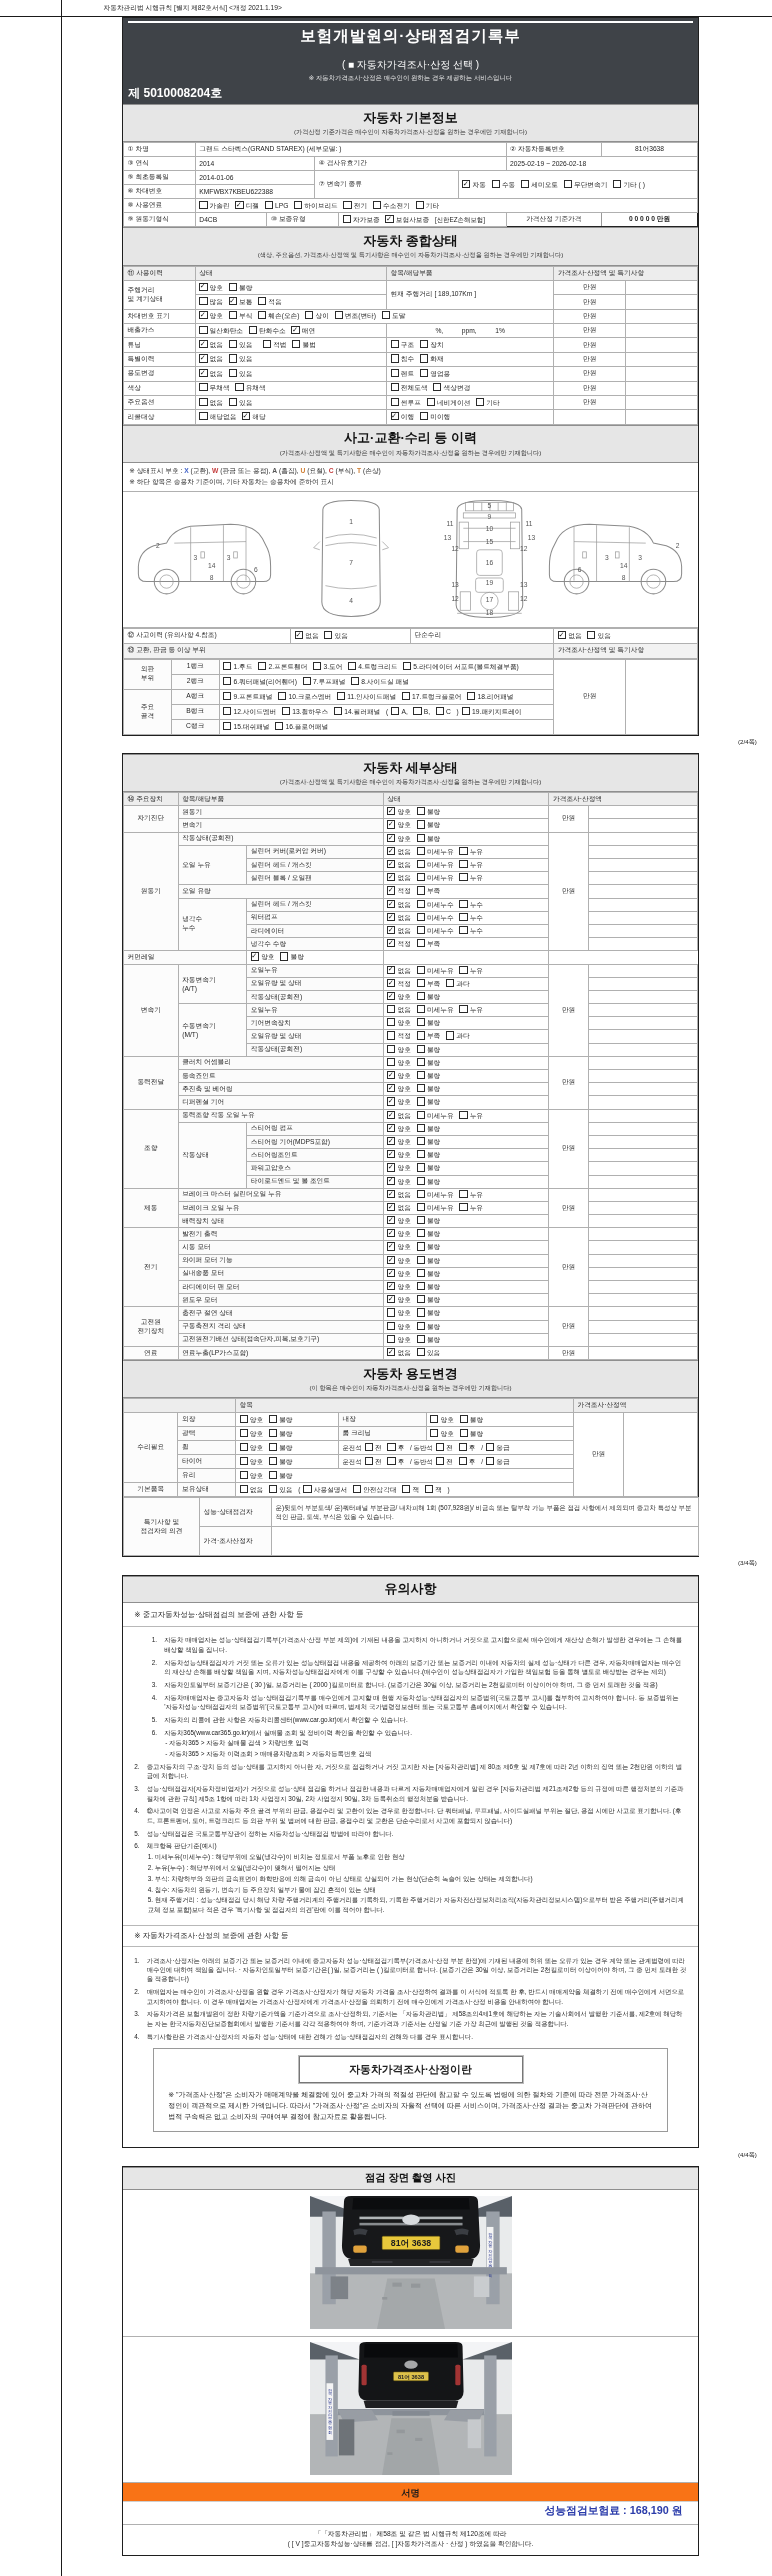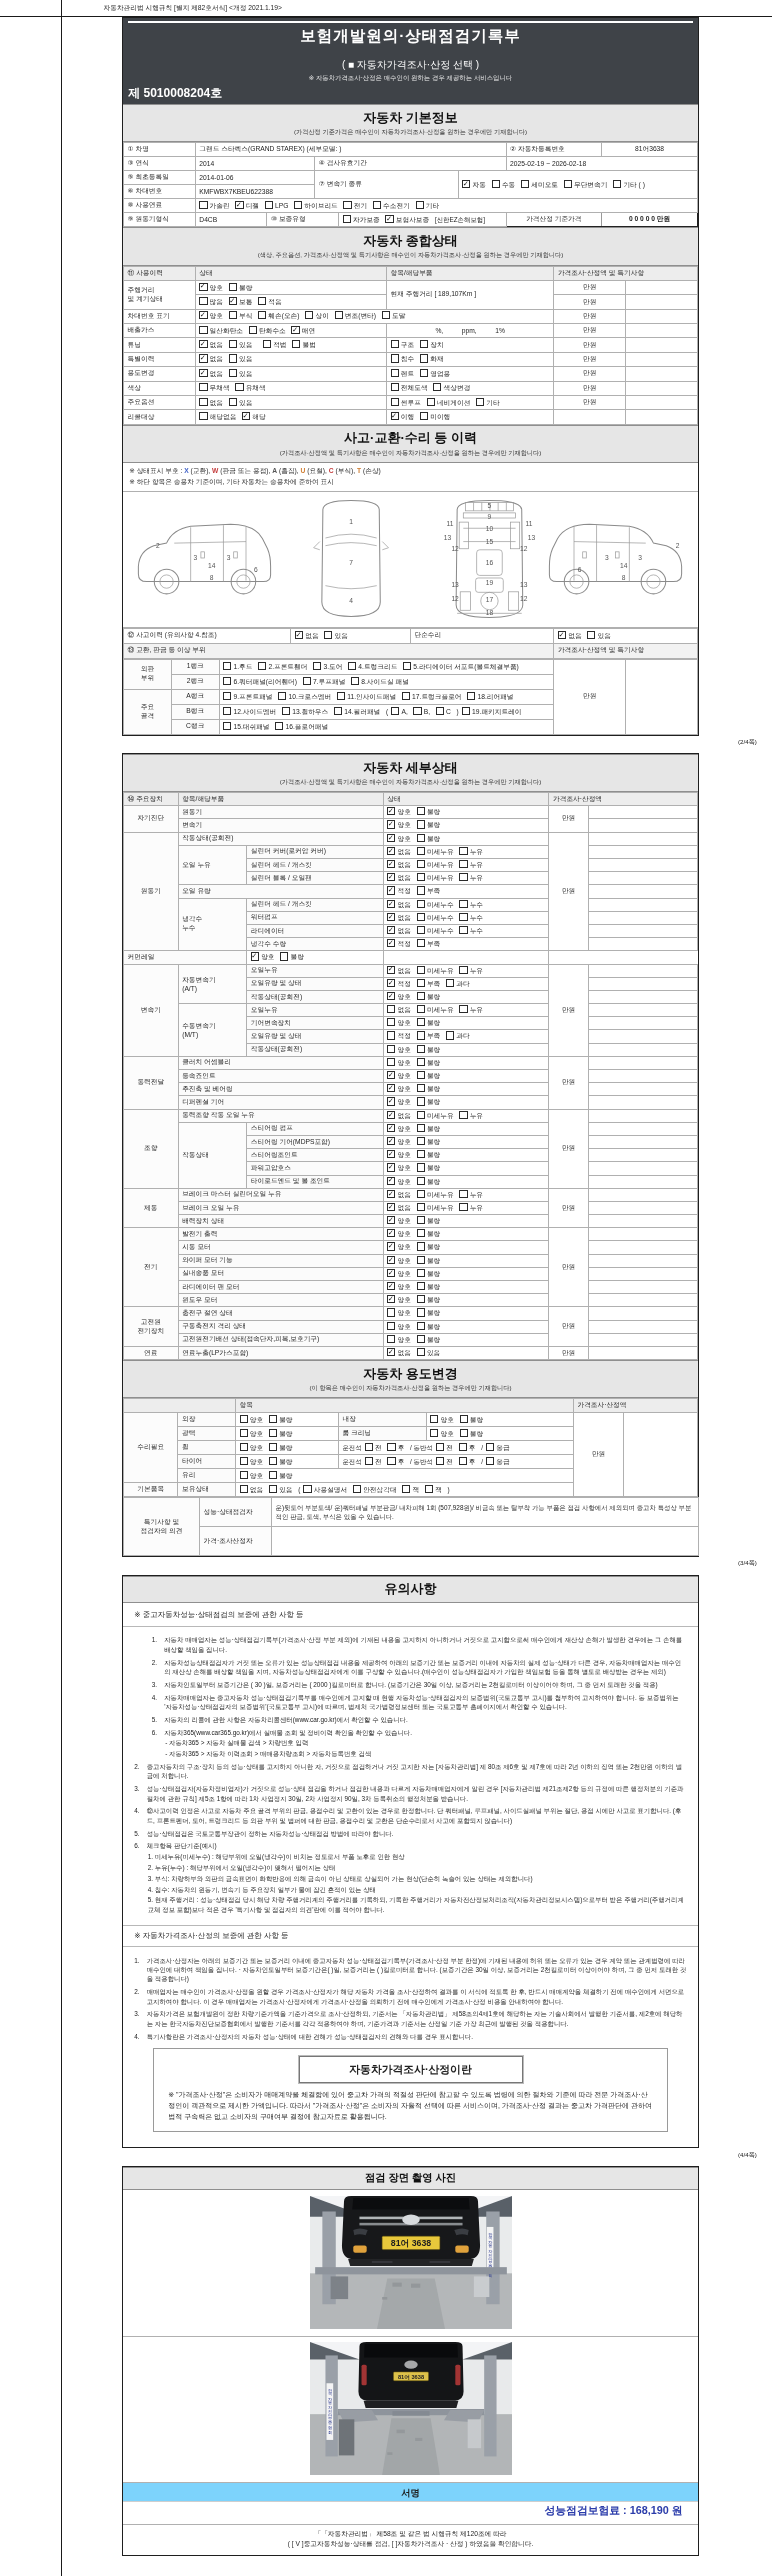--- a/index.html
+++ b/index.html
@@ -71,21 +71,21 @@
   .ntxt{flex:1;}
   .nsub{margin:1.5px 0 0 1px;}
   .indent1{margin-left:17.5px;}
   .pricebox-outer{border:0.5px solid #9a9a9a;margin:7.2px 18.5px 8.2px 18.5px;padding:7.2px 14.4px 8.2px 14.4px;}
   .pb-title{border:0.5px solid #777;outline:0.5px solid #bbb;width:222px;margin:0 auto;
             text-align:center;font-size:10.8px;font-weight:bold;padding:4.6px 0;}
   .pb-text{margin-top:7.2px;font-size:7px;line-height:1.55;}
   
   .photo-row{border-bottom:0.5px solid #b0b0b0;padding:5.2px 0;text-align:center;}
   .photo-frame{display:inline-block;line-height:0;}
-  .signband{background:#7dd3fc;text-align:center;padding:4.1px 0 1px 0;border-bottom:0.5px solid #cfcfcf;}
+  .signband{background:#f97316;text-align:center;padding:4.1px 0 1px 0;border-bottom:0.5px solid #cfcfcf;}
   .signlabel{font-size:9.3px;font-weight:bold;}
   .feeline{text-align:right;padding:2.1px 15.5px 5.2px 0;font-size:10.8px;font-weight:bold;border-bottom:0.5px solid #b0b0b0;}
   .footer{padding:4.1px 5.2px 5.2px 5.2px;text-align:center;font-size:6.7px;line-height:1.6;}
 </style>
 </head>
 <body>
 
 <div class="page">
   <div class="vline"></div>
   <div class="toprule"></div>

